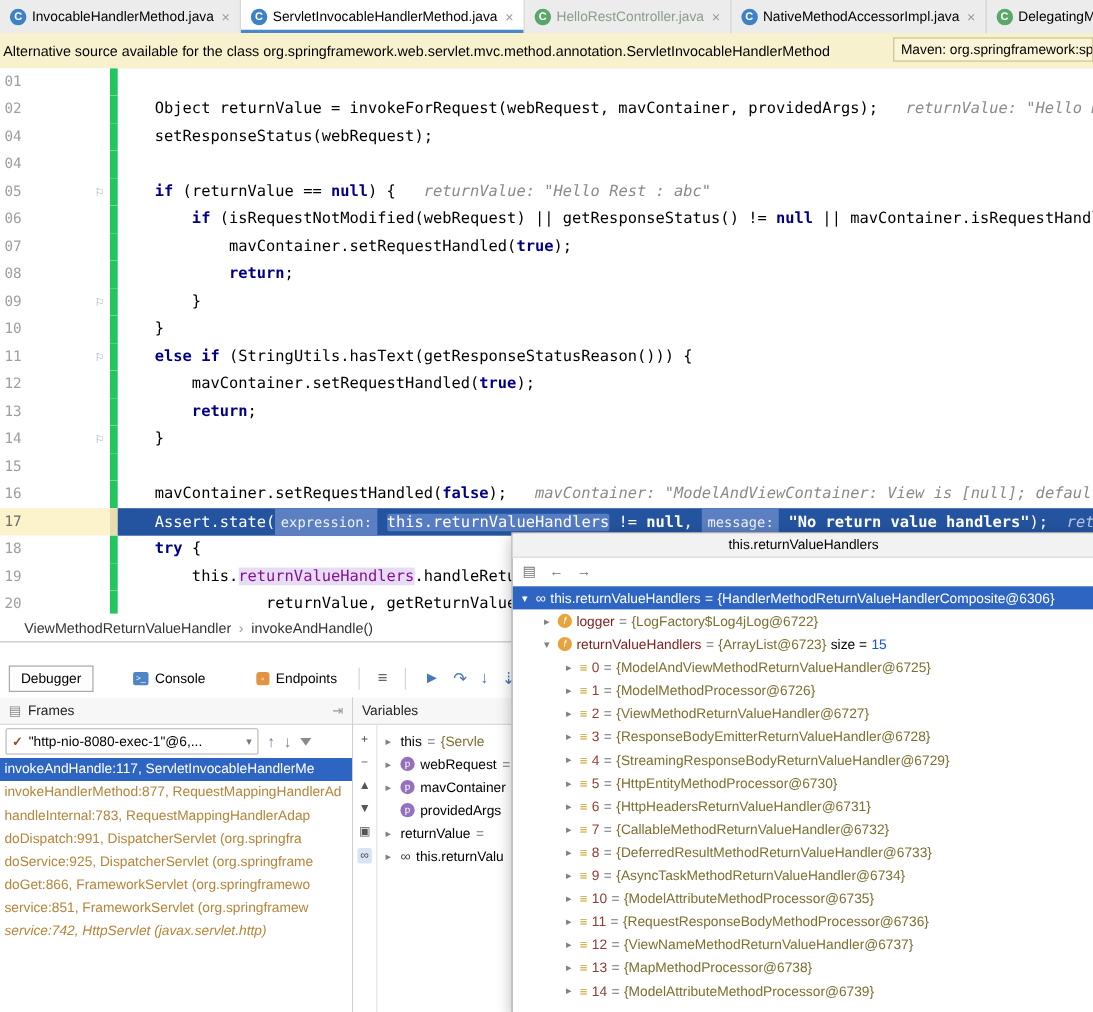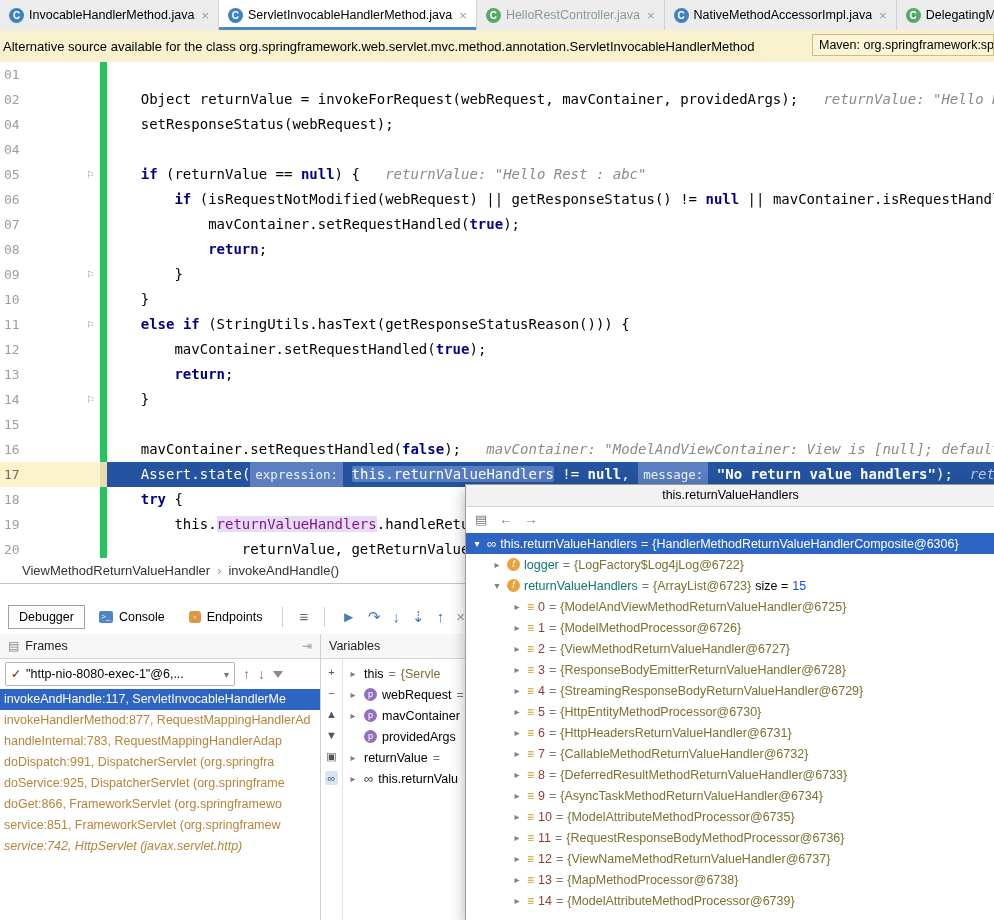--- a/index.html
+++ b/index.html
@@ -53,21 +53,21 @@
   .breadcrumb{position:absolute;top:558px;left:0;right:0;height:25px;background:#fff;
           border-bottom:1px solid #c9c9c9;display:flex;align-items:center;gap:7px;
           padding-left:22px;font-size:13px;color:#333;}
   .bc-sep{color:#999;}
 
   
   .toolwindow{position:absolute;top:583px;left:0;right:0;bottom:0;background:#fff;
           border-top:1px solid #c4c4c4;}
   .tw-tabs{position:absolute;top:17px;left:0;right:0;height:31px;display:flex;align-items:center;
           gap:10px;padding-left:8px;font-size:12.5px;}
-  .tw-strip{display:flex;align-items:center;gap:4px;}
+  .tw-strip{display:flex;align-items:center;gap:26px;}
   .tw-tab{display:flex;align-items:center;gap:6px;padding:4px 10px;white-space:nowrap;}
   .tw-tab.selected{border:1px solid #a0a0a0;background:#fdfdfd;}
   .icon-console{width:14px;height:12px;background:#4e85c5;border-radius:2px;color:#fff;
           font-size:8px;line-height:12px;text-align:center;display:inline-block;}
   .icon-endpoints{width:12px;height:12px;background:#e09542;border-radius:3px;color:#fff;
           font-size:9px;line-height:12px;text-align:center;display:inline-block;}
   .tw-sep{width:1px;height:20px;background:#d0d0d0;display:inline-block;}
   .dbg-icon{color:#4879b8;font-size:15px;padding:0 6px;}
   .dbg-icon.settings{color:#666;}
   .dbg-strip{display:flex;align-items:center;}
@@ -120,21 +120,21 @@
          text-align:center;font-size:12.5px;}
   .popup-toolbar{height:25px;display:flex;align-items:center;gap:12px;padding-left:9px;
          color:#777;font-size:13px;}
   .popup-tree{flex:1;overflow:hidden;padding-top:1px;font-size:12.5px;}
   .tree-row{height:21px;display:flex;align-items:center;gap:4px;white-space:nowrap;overflow:hidden;}
   .tree-row.selected{background:var(--sel,#2e65c2);}
   .tree-row.selected span{color:#fff !important;}
   .f-icon{width:13px;height:13px;border-radius:50%;background:#e8a33d;color:#fff;font-size:9px;
          font-style:italic;line-height:13px;text-align:center;flex:none;display:inline-block;}
   .item-icon{color:#c9a227;font-weight:bold;font-size:12px;flex:none;}
-  .tname{color:#0f766e;}
+  .tname{color:#7f1d1d;}
   .tidx{color:#8f3c32;}
   .teq{color:#777;}
   .tval{color:var(--olive,#7c7031);}
   .tsize{color:#000;}
   .tsnum{color:#1750eb;}
 </style>
 </head>
 <body>
 
 <div class="app">

